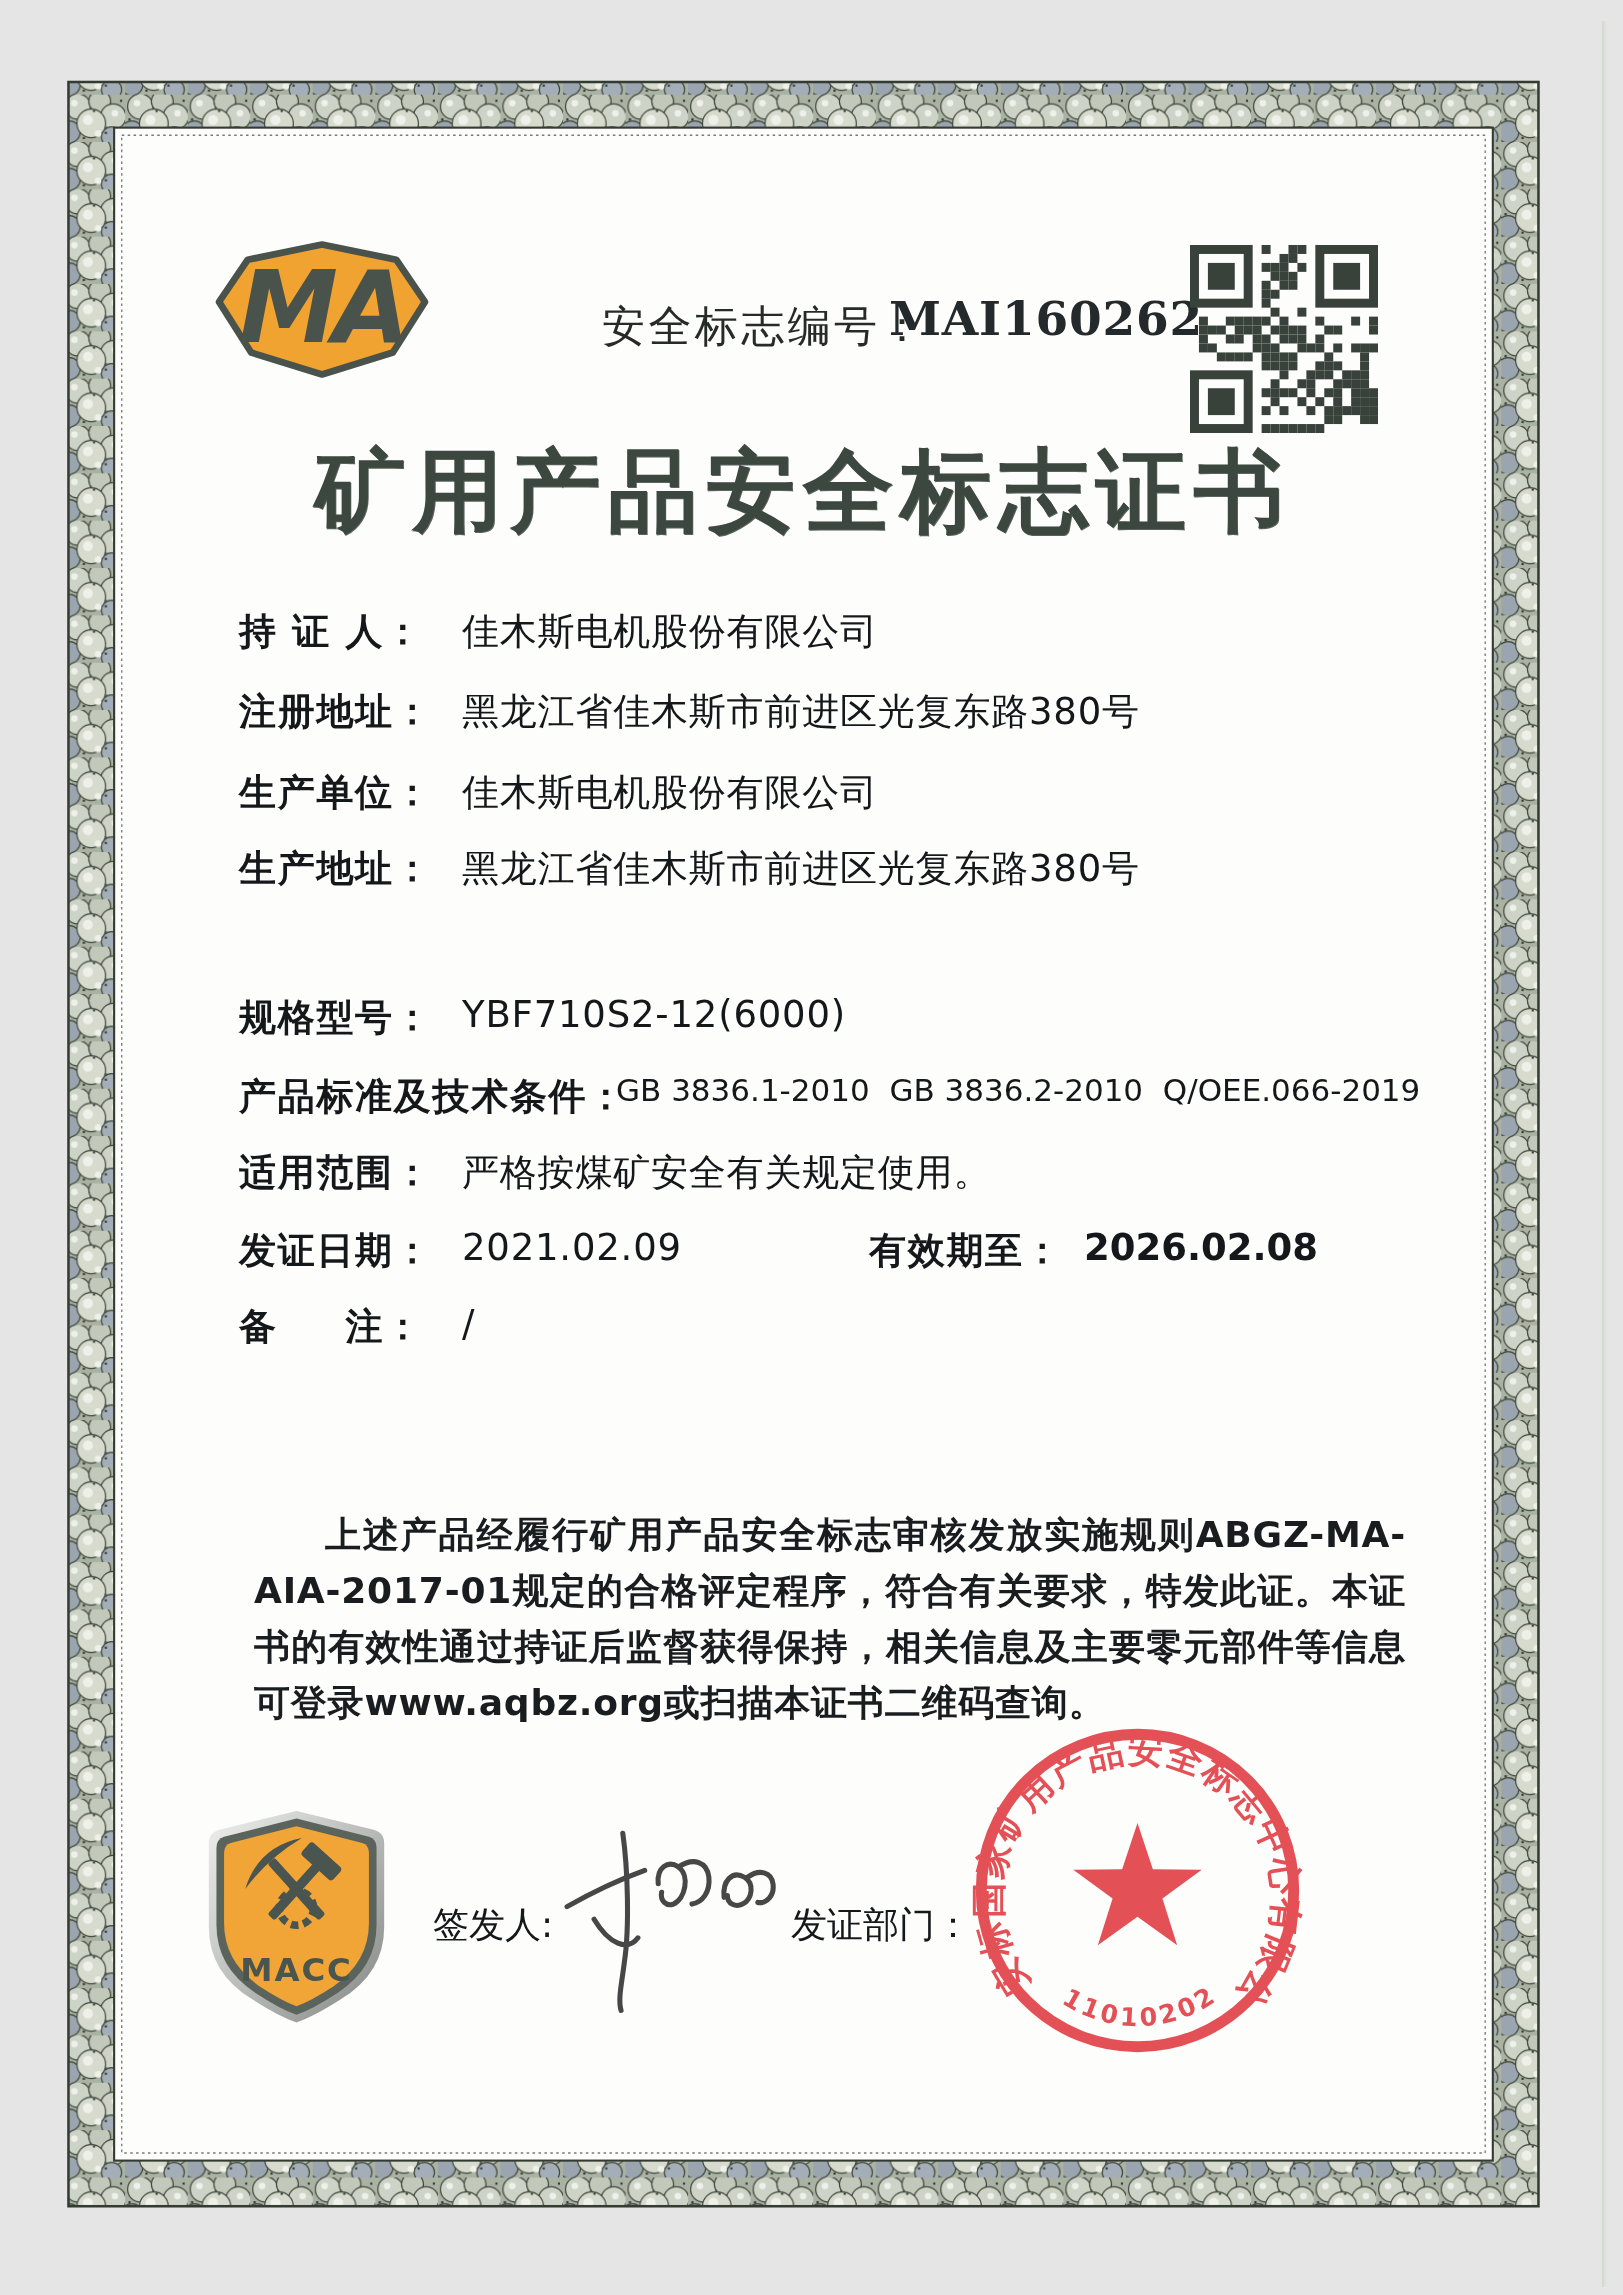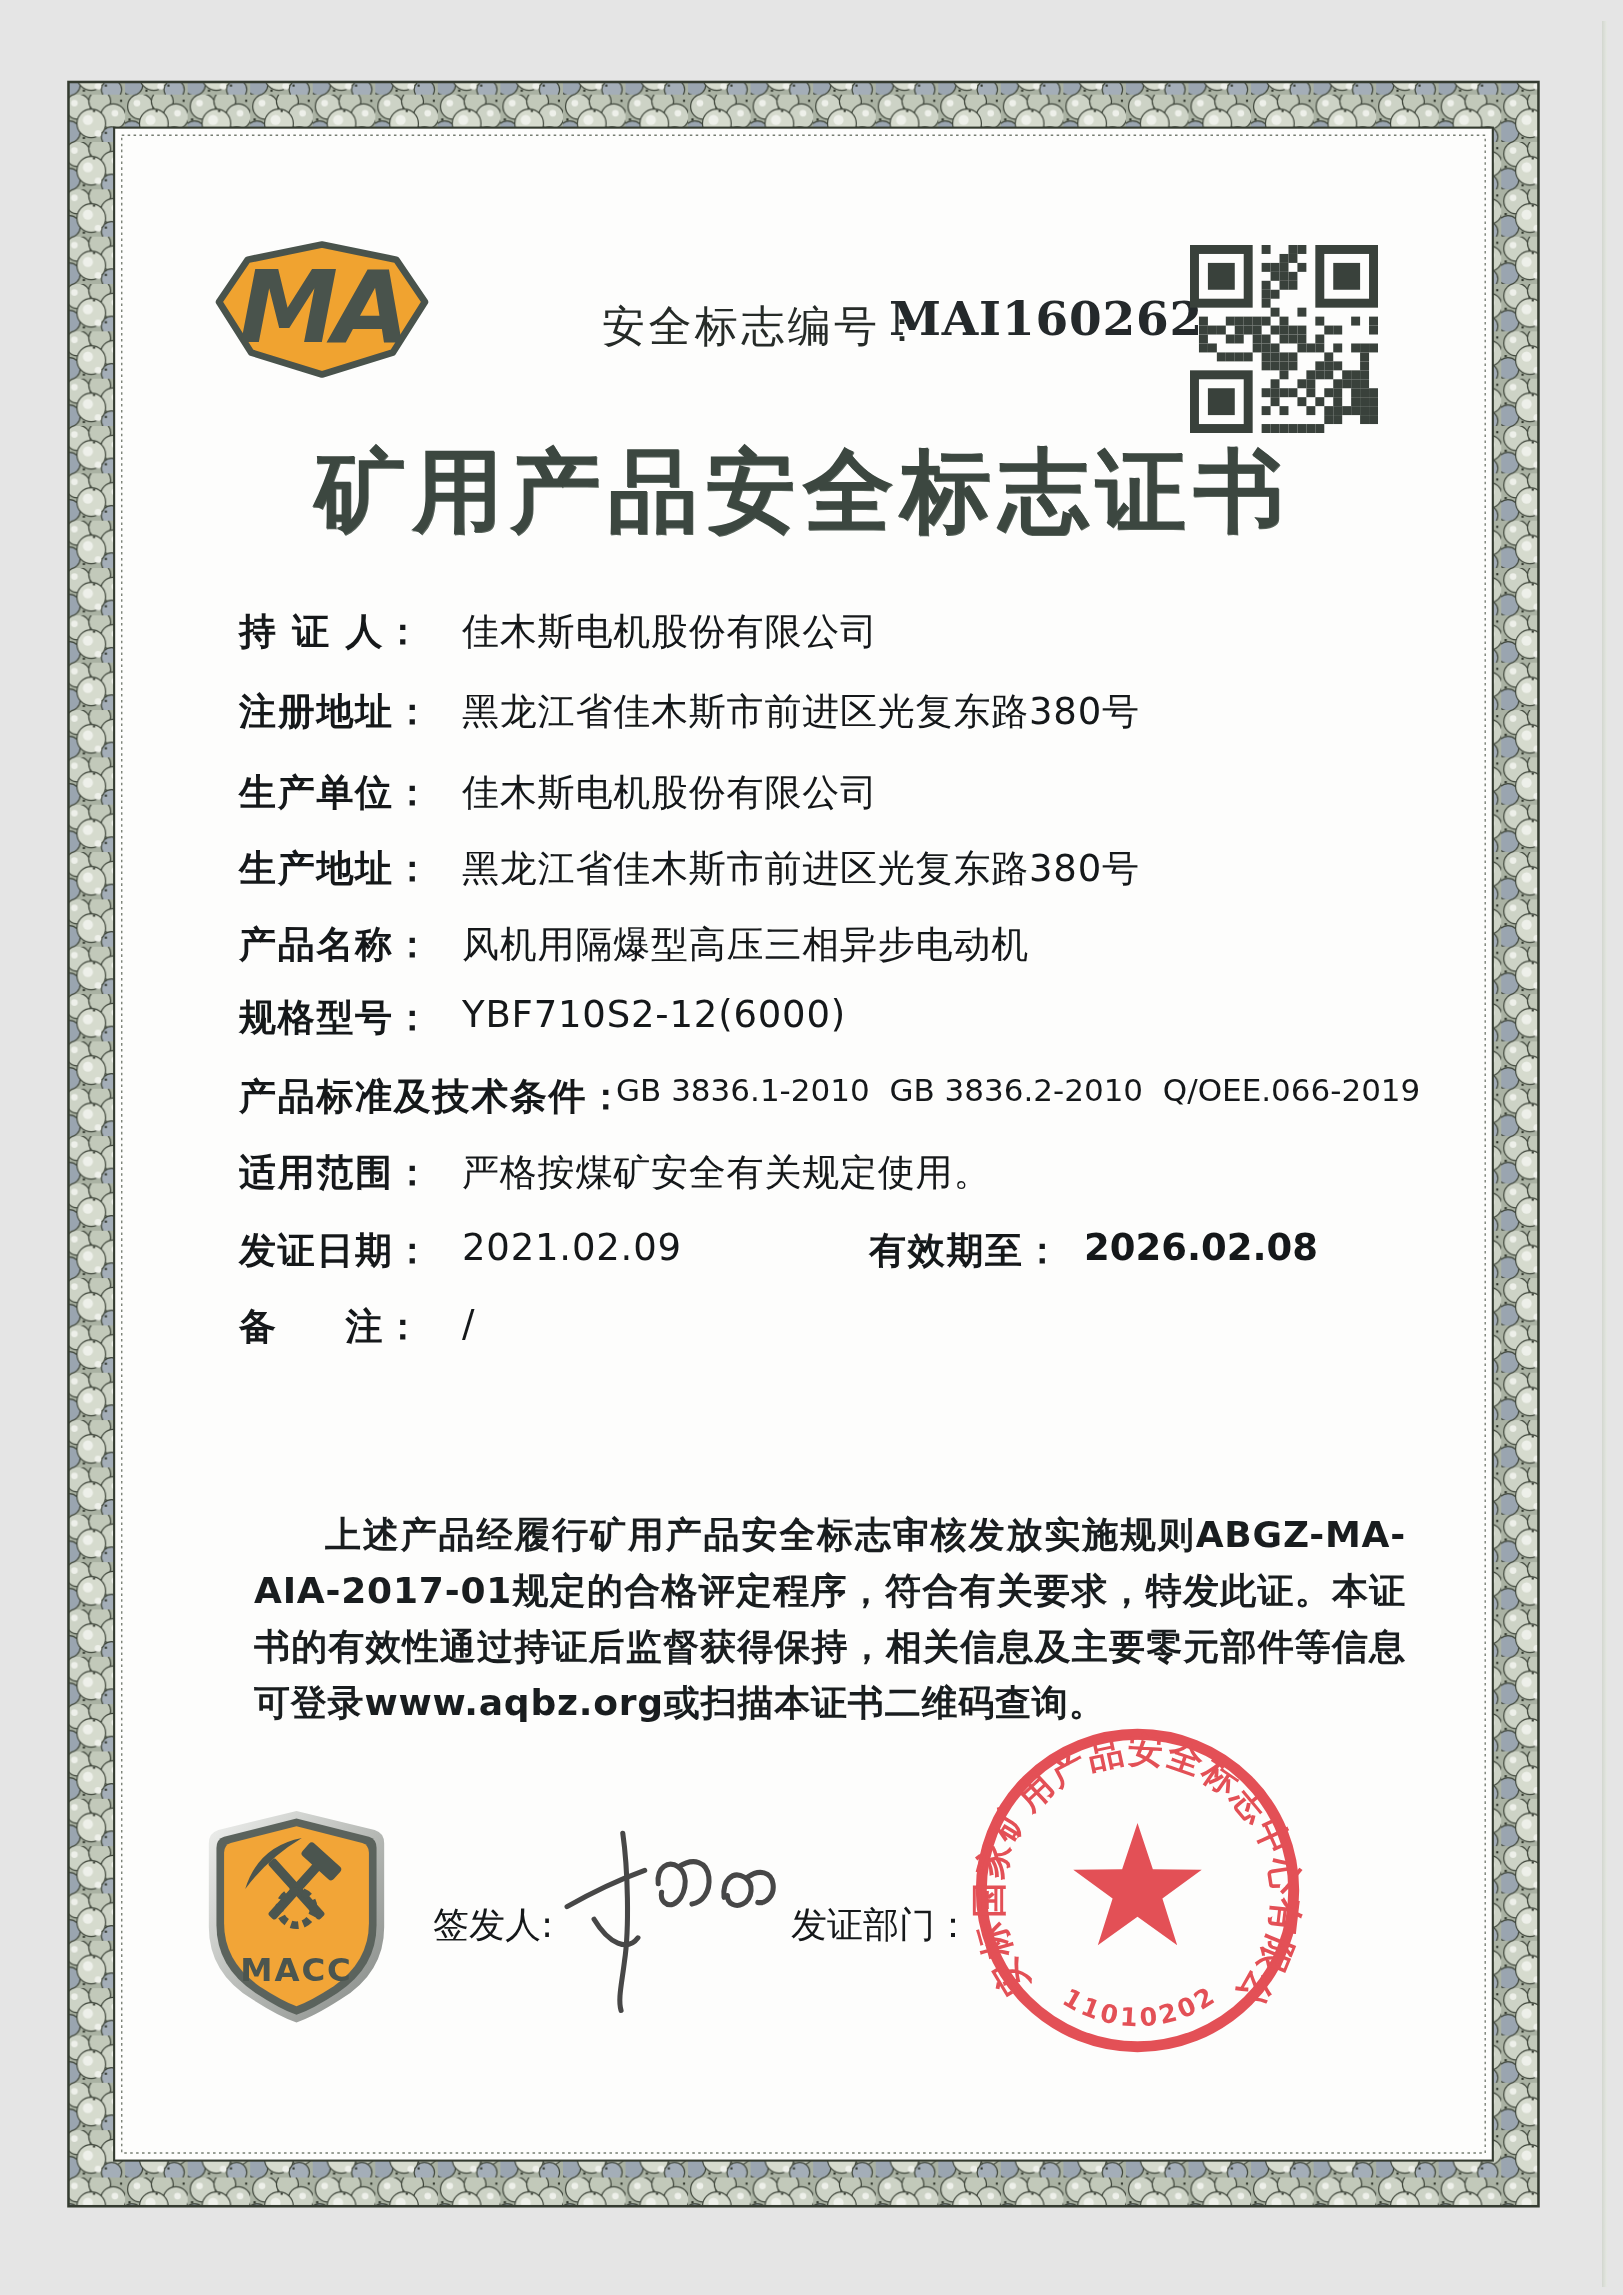--- a/index.html
+++ b/index.html
@@ -231,24 +231,20 @@
     <span class="val">黑龙江省佳木斯市前进区光复东路380号</span>
   </div>
   <div class="row" style="top:768px;">
     <span class="lbl">生产单位：</span>
     <span class="val">佳木斯电机股份有限公司</span>
   </div>
   <div class="row" style="top:844px;">
     <span class="lbl">生产地址：</span>
     <span class="val">黑龙江省佳木斯市前进区光复东路380号</span>
   </div>
-  <div class="row" style="top:920px;">
-    <span class="lbl">产品名称：</span>
-    <span class="val">风机用隔爆型高压三相异步电动机</span>
-  </div>
   <div class="row" style="top:993px;">
     <span class="lbl">规格型号：</span>
     <span class="val">YBF710S2-12(6000)</span>
   </div>
   <div class="row std" style="top:1072px;">
     <span class="lbl">产品标准及技术条件：</span>
     <span class="val">GB 3836.1-2010  GB 3836.2-2010  Q/OEE.066-2019</span>
   </div>
   <div class="row" style="top:1148px;">
     <span class="lbl">适用范围：</span>

